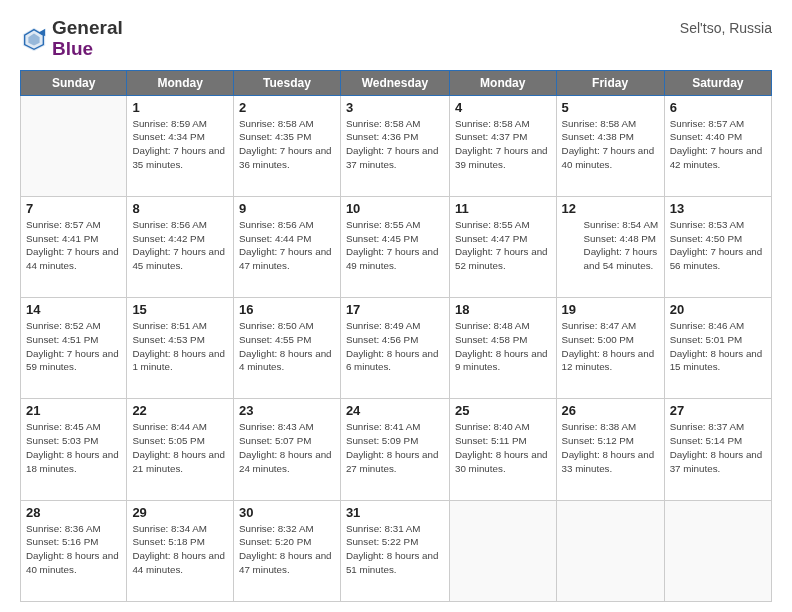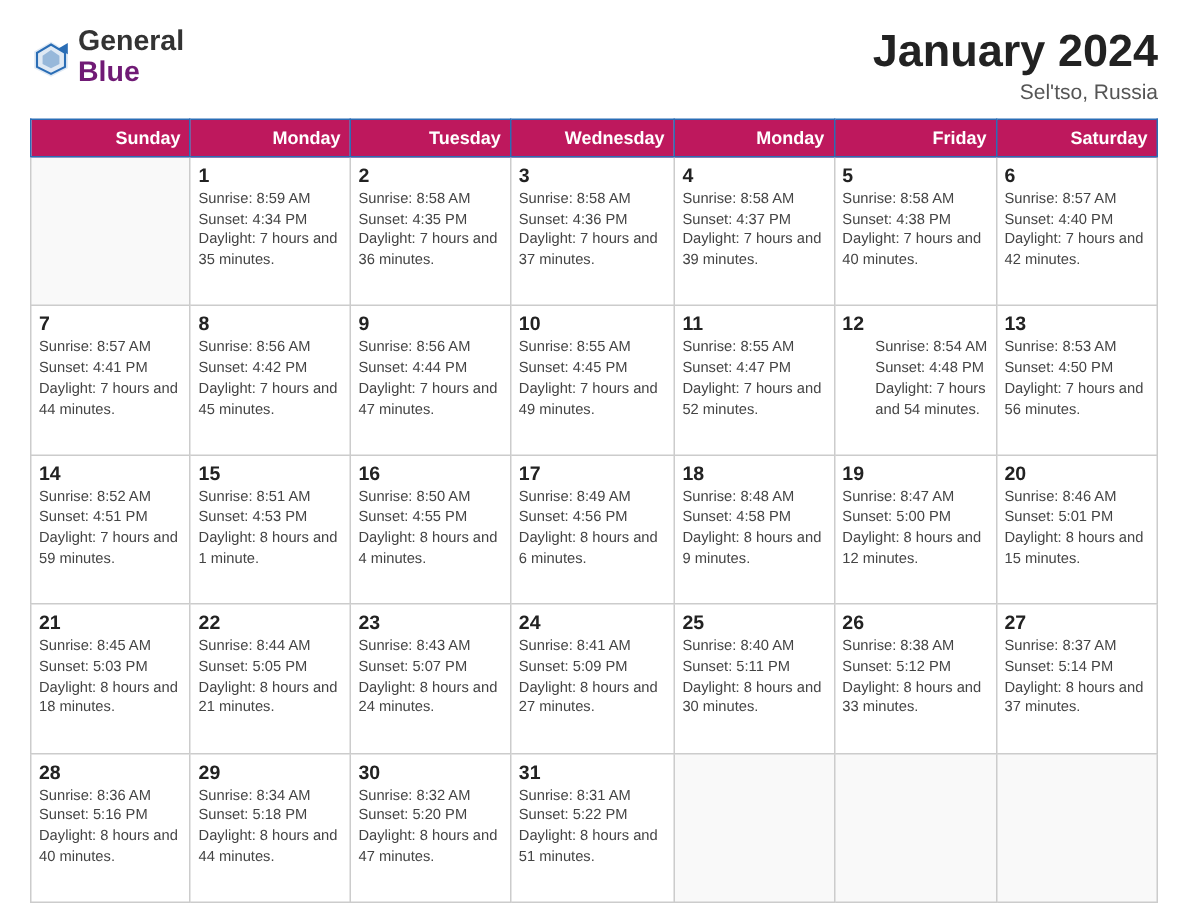--- a/index.html
+++ b/index.html
@@ -55,24 +55,24 @@
       color: #555;
       margin-top: 2px;
     }
     .calendar {
       width: 100%;
       border-collapse: collapse;
       flex: 1;
       font-size: 10.5px;
     }
     .calendar thead tr th {
-      background-color: #be185d;
+      background-color: #737373;
       color: #fff;
       padding: 5px 6px;
-      text-align: right;
+      text-align: center;
       font-size: 12px;
       font-weight: bold;
       border: 1px solid #2a6db5;
     }
     .calendar tbody tr td {
       border: 1px solid #ccc;
       vertical-align: top;
       padding: 4px 5px;
       width: 113px;
       height: 88px;
@@ -104,21 +104,20 @@
         <polygon points="15,5 25,11 25,21 15,26 5,21 5,11" fill="none" stroke="#2a6db5" stroke-width="1.5"></polygon>
         <polygon points="15,9 21,13 21,19 15,22 9,19 9,13" fill="#2a6db5" opacity="0.4"></polygon>
         <path d="M20 8 L27 4 L27 12 Z" fill="#2a6db5"></path>
       </svg>
       <div class="logo-text">
         <span class="logo-general">General</span>
         <span class="logo-blue">Blue</span>
       </div>
     </div>
     <div class="title-block">
-      <div class="title-main">January 2024</div>
       <div class="title-sub">Sel'tso, Russia</div>
     </div>
   </div>
 
   <table class="calendar">
     <thead>
       <tr>
       <th>Sunday</th>
           <th>Monday</th>
           <th>Tuesday</th>

